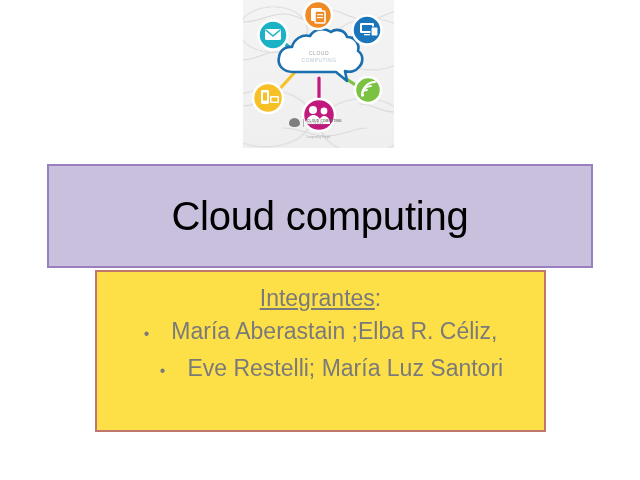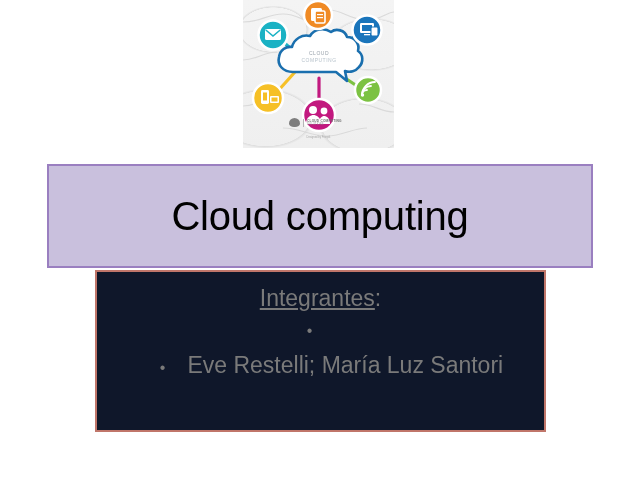--- a/index.html
+++ b/index.html
@@ -111,21 +111,21 @@
   }
 
   
   #members-box {
     position: absolute;
     left: 95px;
     top: 270px;
     width: 451px;
     height: 162px;
     box-sizing: border-box;
-    background: #0f172a;
+    background: #fde047;
     border: 2px solid #c0766a;
     padding: 10px 6px 16px 6px;
   }
   #members-heading {
     text-align: center;
     font-size: 23px;
     line-height: 32px;
     color: #7a7a7a;
   }
   #members-heading .underlined {
@@ -247,19 +247,20 @@
   <div id="title-main">Cloud computing</div>
 </div>
 
 <div id="members-box">
   <div id="members-heading">
     <span class="underlined">Integrantes</span><span>:</span>
   </div>
 
   <div class="member-line">
     <span class="bullet">•</span>
+    <span>María Aberastain ;Elba R. Céliz,</span>
   </div>
 
   <div class="member-line indent">
     <span class="bullet">•</span>
     <span>Eve Restelli; María Luz Santori</span>
   </div>
 </div>
 
 </body></html>

